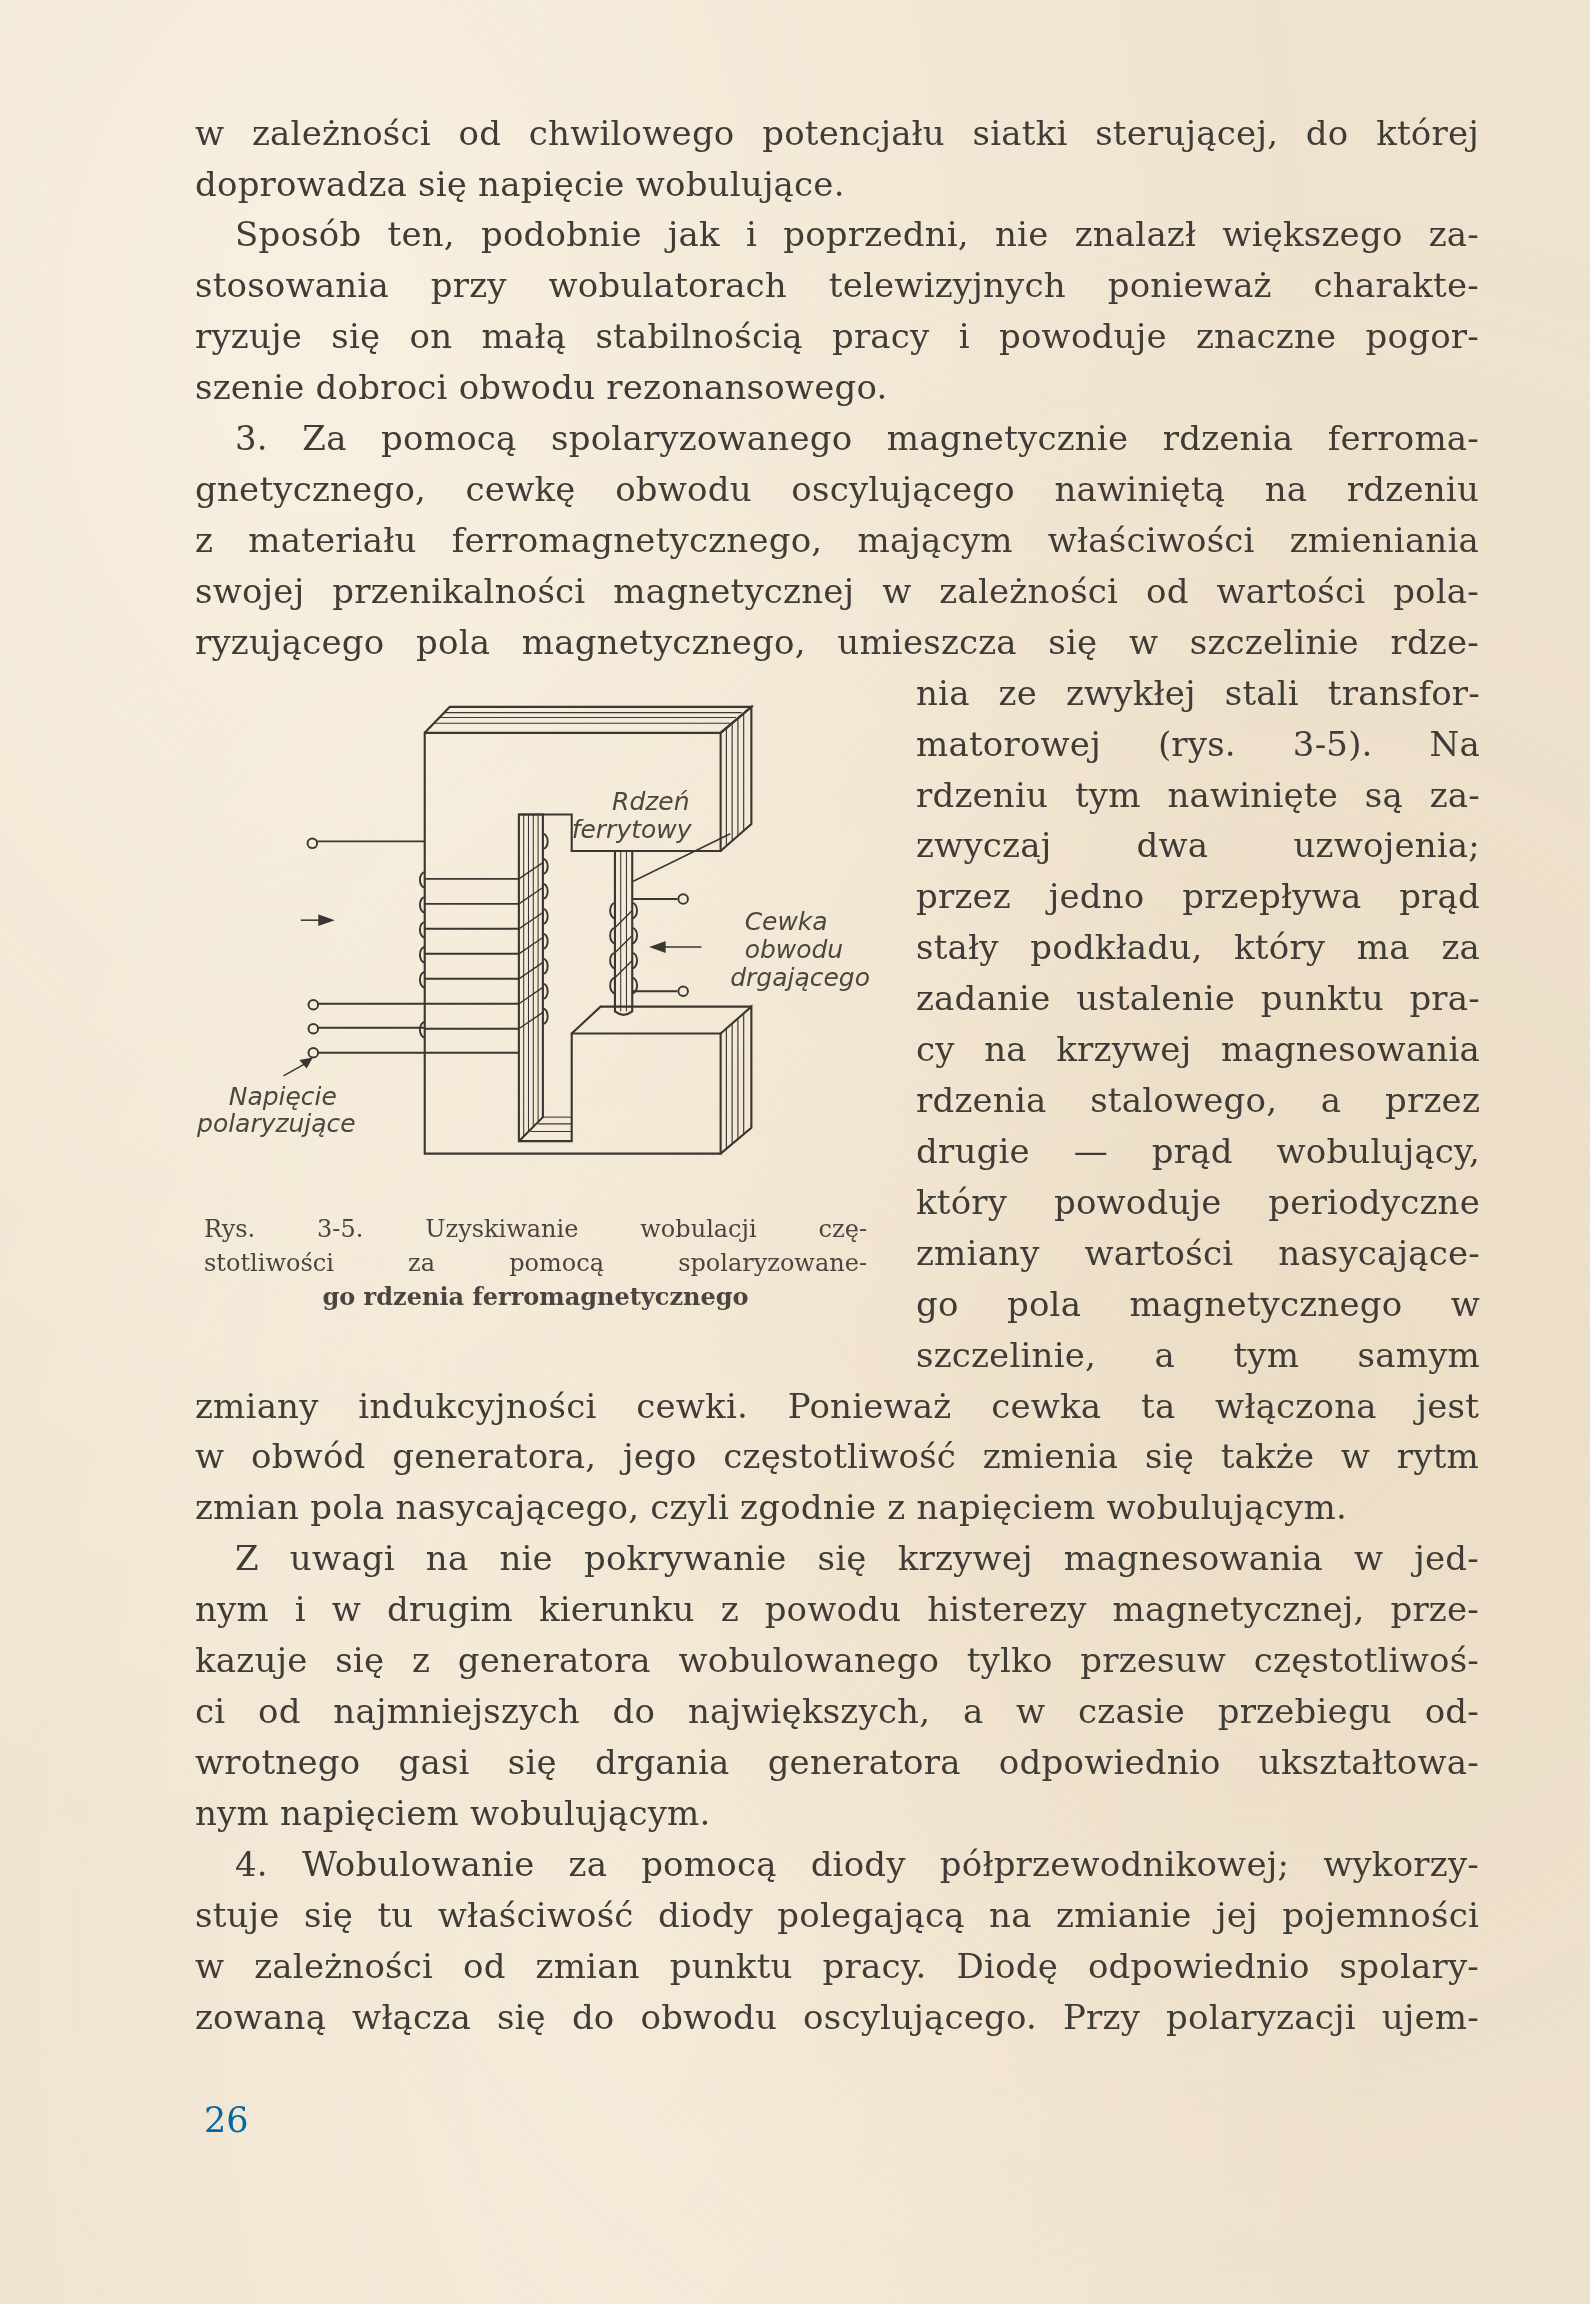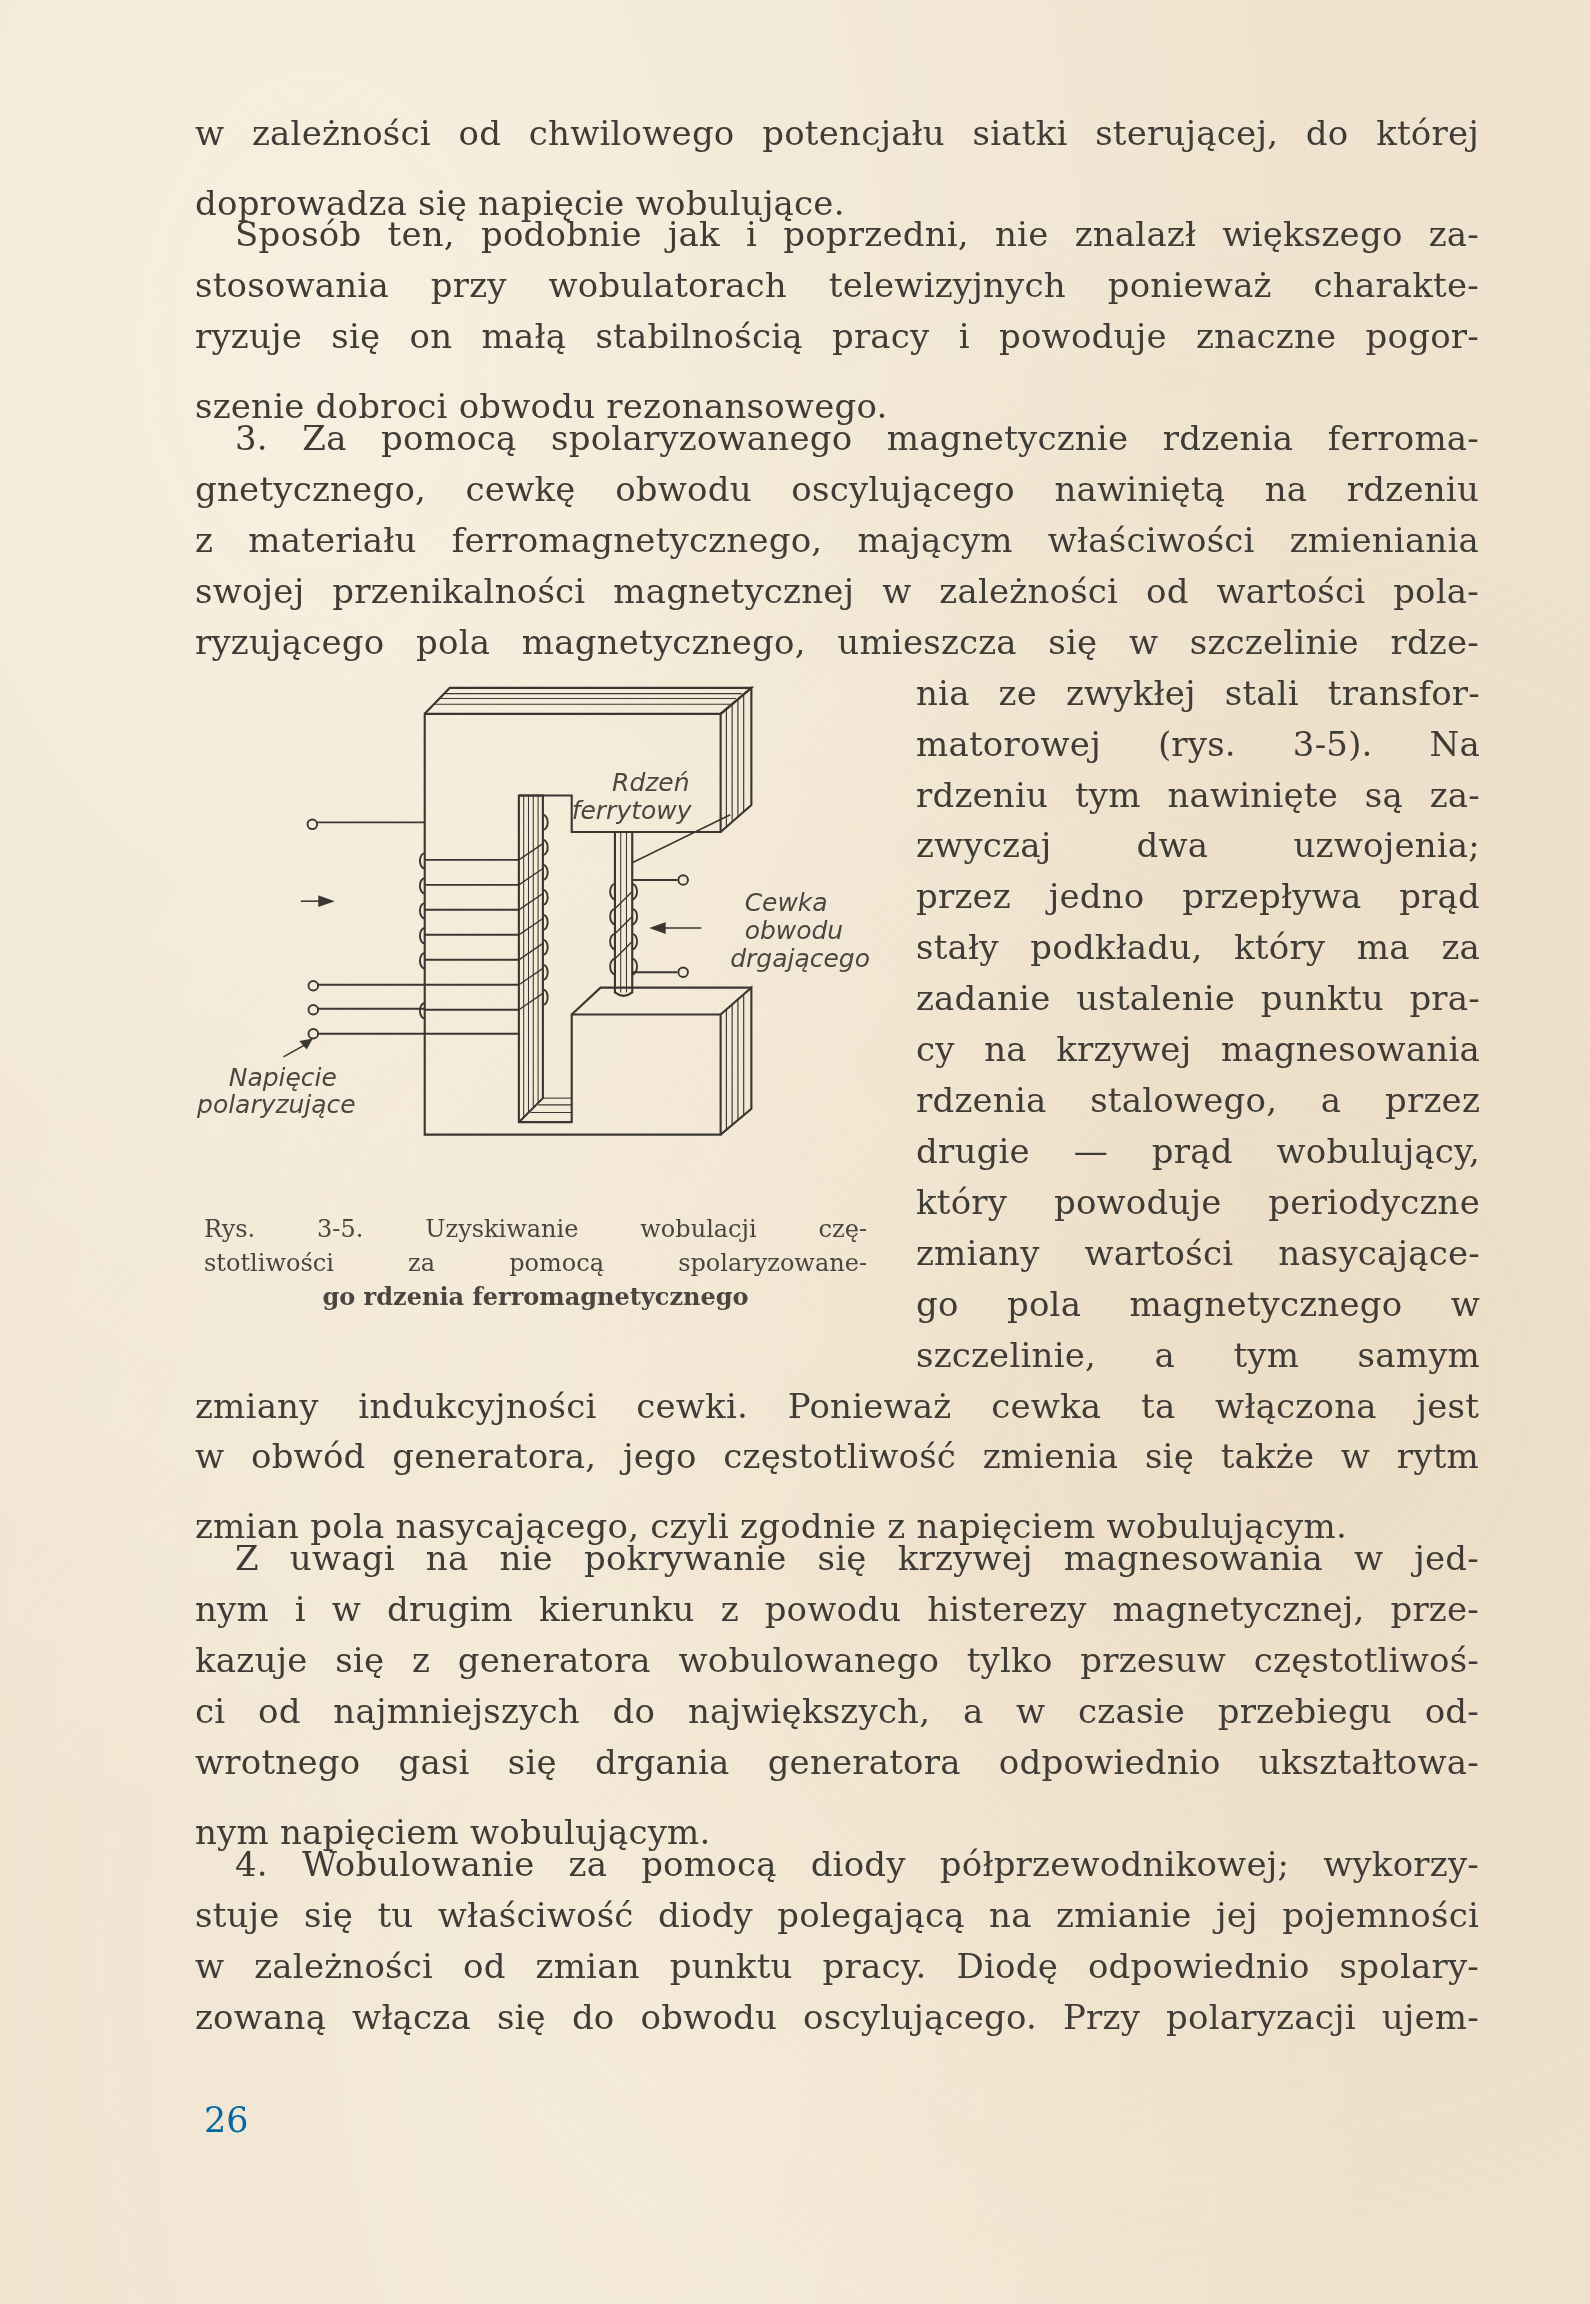--- a/index.html
+++ b/index.html
@@ -19,38 +19,38 @@
     left: 195px;
     width: 1284px;
     font-size: 34px;
     line-height: 50px;
     height: 50px;
     white-space: nowrap;
     text-align: justify;
     text-align-last: justify;
     letter-spacing: 0.2px;
   }
-  .line.last { text-align-last: left; margin-top: 19px; }
+  .line.last { text-align-last: left; }
   .line.indent { left: 235px; width: 1244px; }
   .line.narrow { left: 916px; width: 564px; }
   .caption {
     position: absolute;
     left: 204px;
     width: 663px;
     font-size: 24px;
     line-height: 34px;
     white-space: nowrap;
     text-align: justify;
     text-align-last: justify;
     color: #4a4540;
   }
   .caption.center { text-align-last: center; font-weight: bold; }
   .figure {
     position: absolute;
-    left: 192px; top: 661px;
+    left: 192px; top: 680px;
     width: 721px; height: 538px; text-align: center;
   }
   .figure svg { width: 721px; height: 538px; display: block; }
   .fig-label {
     font-family: "DejaVu Sans", "Liberation Sans", sans-serif;
     font-style: italic;
     font-size: 26px;
     fill: #4a4640;
   }
   .page-number {

